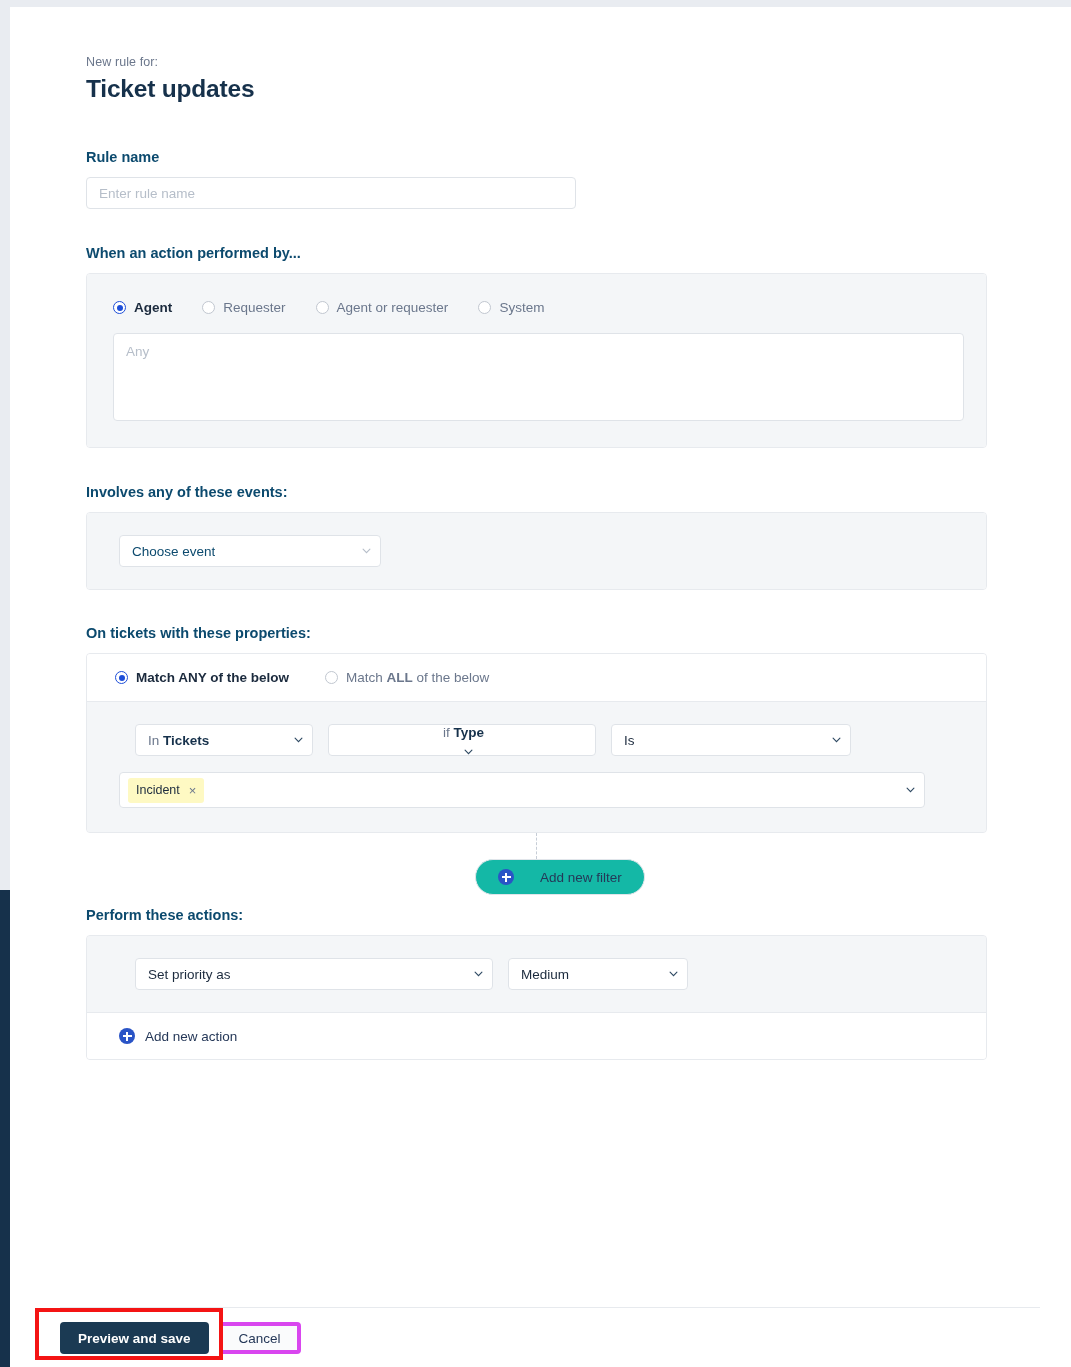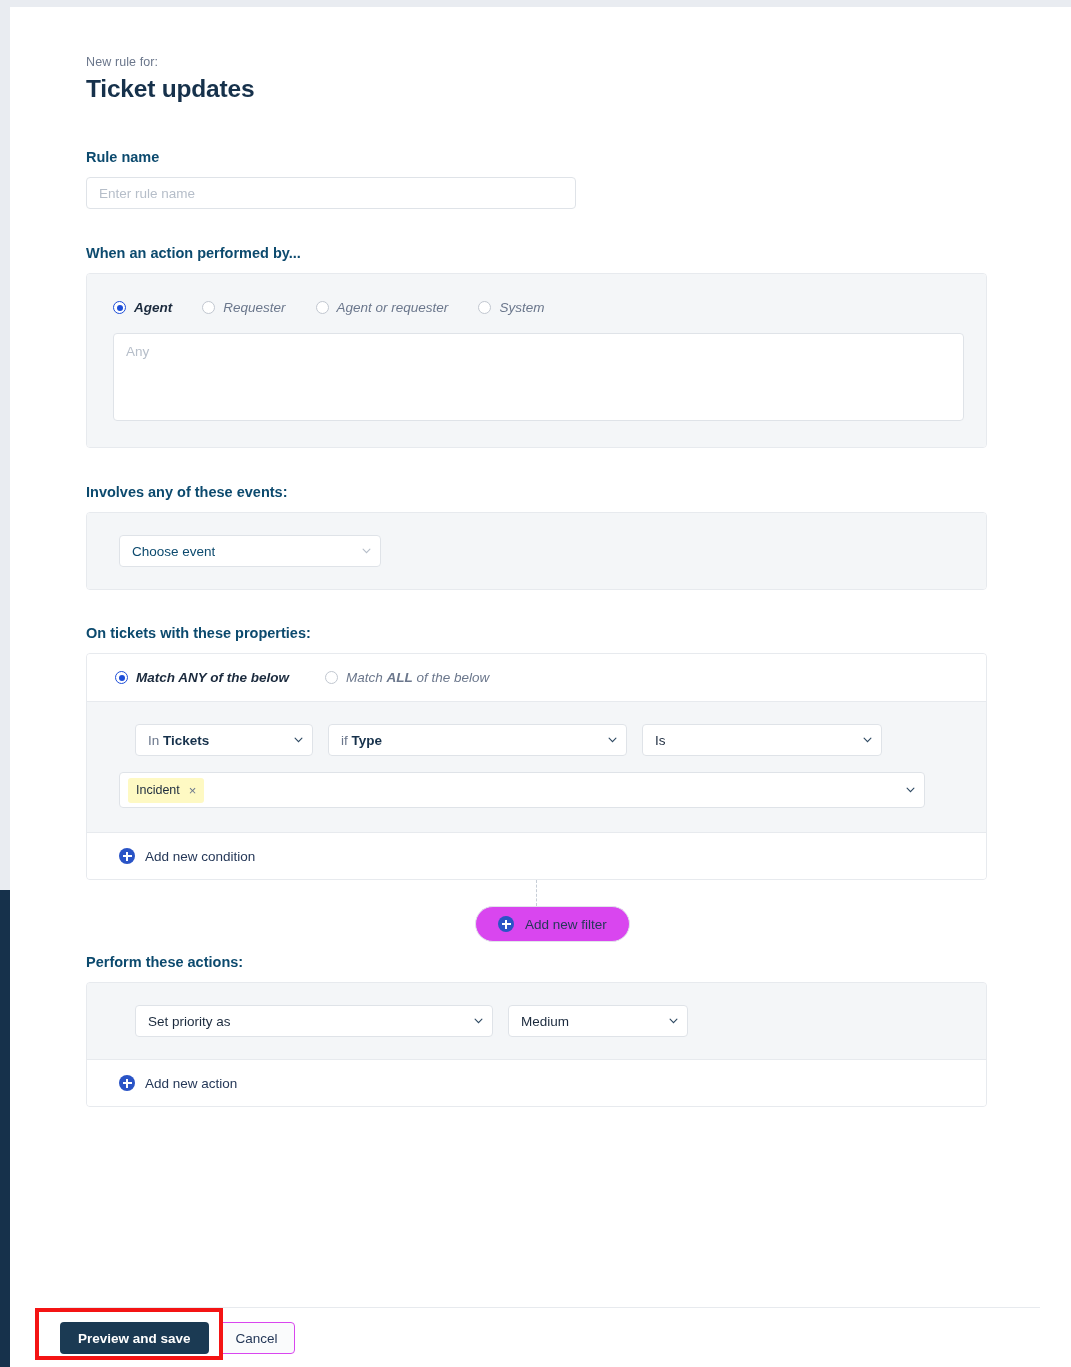--- a/index.html
+++ b/index.html
@@ -95,21 +95,21 @@
     background: #f4f6f8;
     padding: 22px 24px 24px 24px;
   }
   .panel-footer {
     background: #ffffff;
     border-top: 1px solid #e7eaee;
     padding: 15px 24px;
   }
 
   
-  .radio-row { display: flex; align-items: flex-start; gap: 30px; font-style: italic; }
+  .radio-row { display: flex; align-items: flex-start; gap: 30px; }
   .radio {
     display: flex; align-items: center; gap: 8px;
     font-size: 13.5px; cursor: pointer;
   }
   .radio .dot {
     width: 13px; height: 13px; border-radius: 50%;
     border: 1px solid #c1c7d0; background: #fff;
     display: inline-block; position: relative; flex: none;
   }
   .radio.checked .dot {
@@ -209,24 +209,24 @@
     height: 74px;
   }
   .dashed-line {
     position: absolute; left: 450px; top: 0;
     width: 1px; height: 26px;
     border-left: 1.5px dashed #c6cdd6;
   }
   .filter-pill {
     position: absolute; left: 389px; top: 26px;
     height: 36px;
-    background: #d946ef;
+    background: #14b8a6;
     border: 1px solid #e1e5ea;
     border-radius: 20px;
-    display: inline-flex; align-items: center; gap: 11px;
+    display: inline-flex; align-items: center; gap: 26px;
     padding: 0 22px;
     font-size: 13.5px;
     color: #253858;
     cursor: pointer;
   }
 
   
   .footer-divider {
     position: absolute;
     left: 60px; top: 1307px;
@@ -246,21 +246,21 @@
     height: 32px;
     padding: 0 18px;
     font-size: 13.5px;
     font-weight: bold;
     font-family: "Liberation Sans", sans-serif;
     cursor: pointer;
   }
   .btn-secondary {
     background: #fafbfc;
     color: #253858;
-    border: 1px solid #d946ef;
+    border: 4px solid #d946ef;
     border-radius: 4px;
     height: 32px;
     padding: 0 16px;
     font-size: 13.5px;
     font-family: "Liberation Sans", sans-serif;
     cursor: pointer;
   }
   .highlight-box {
     position: absolute;
     left: 35px; top: 1308px;
@@ -350,21 +350,21 @@
         </div>
 
         <div class="panel-body" style="padding:22px 24px 24px 32px;">
           <div class="cond-row-1">
             <div class="select" style="width:178px;">
               <span class="txt"><span class="dim">In </span><b>Tickets</b></span>
               <svg class="chev" viewBox="0 0 10 7">
                 <path d="M1 1.3 L5 5.4 L9 1.3" fill="none" stroke="#2f4a63" stroke-width="1.3" stroke-linecap="round"></path>
               </svg>
             </div>
-            <div class="select" style="width:299px;">
+            <div class="select" style="width:268px;flex-direction:column;">
               <span class="txt"><span class="dim">if </span><b>Type</b></span>
               <svg class="chev" viewBox="0 0 10 7">
                 <path d="M1 1.3 L5 5.4 L9 1.3" fill="none" stroke="#2f4a63" stroke-width="1.3" stroke-linecap="round"></path>
               </svg>
             </div>
             <div class="select" style="width:240px;">
               <span class="txt">Is</span>
               <svg class="chev" viewBox="0 0 10 7">
                 <path d="M1 1.3 L5 5.4 L9 1.3" fill="none" stroke="#2f4a63" stroke-width="1.3" stroke-linecap="round"></path>
               </svg>
@@ -379,26 +379,20 @@
                   <span class="x">×</span>
                 </span>
               </div>
               <svg class="chev" viewBox="0 0 10 7">
                 <path d="M1 1.3 L5 5.4 L9 1.3" fill="none" stroke="#2f4a63" stroke-width="1.3" stroke-linecap="round"></path>
               </svg>
             </div>
           </div>
         </div>
 
-        <div class="panel-footer" style="padding:15px 32px;">
-          <div class="addrow">
-            <span class="plus"></span>
-            <span>Add new condition</span>
-          </div>
-        </div>
       </div>
 
       <div class="filter-zone">
         <div class="dashed-line"></div>
         <div class="filter-pill">
           <span class="plus"></span>
           <span>Add new filter</span>
         </div>
       </div>
 

